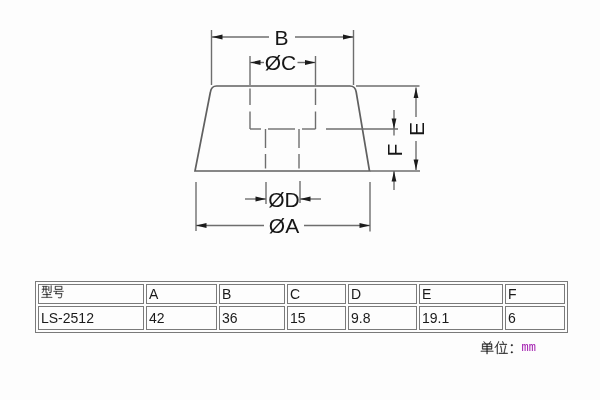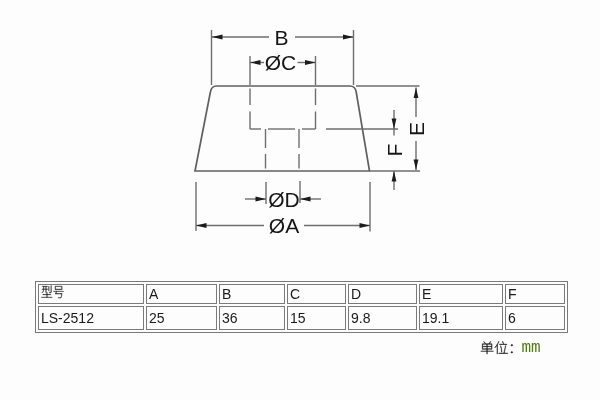--- a/index.html
+++ b/index.html
@@ -81,21 +81,21 @@
  <td style="width:106px"></td>
  <td style="width:71px">A</td>
  <td style="width:66px">B</td>
  <td style="width:59px">C</td>
  <td style="width:69px">D</td>
  <td style="width:84px">E</td>
  <td style="width:60px">F</td>
 </tr>
 <tr>
  <td>LS-2512</td>
- <td>25</td>
+ <td>42</td>
  <td>36</td>
  <td>15</td>
  <td>9.8</td>
  <td>19.1</td>
  <td>6</td>
 </tr>
 </tbody>
   </table>
 
 <svg style="position:absolute;left:41.3px;top:285.2px" width="25" height="13.5" viewBox="0 0 25 13.5">
@@ -110,12 +110,12 @@
 <g transform="translate(0,13.1) scale(0.01415,-0.01415)" fill="#141414" stroke="#141414" stroke-width="30">
 <path d="M482 643H513V-71H482ZM189 452V305H819V452ZM189 626V481H819V626ZM160 656H849V276H160ZM60 152H943V123H60ZM255 813 279 826Q311 791 343.0 748.5Q375 706 390 675L366 659Q350 690 318.5 734.0Q287 778 255 813ZM736 829 765 815Q737 769 701.5 718.0Q666 667 635 631L613 644Q633 668 656.0 701.0Q679 734 700.5 768.0Q722 802 736 829Z"></path>
       <g transform="translate(1000,0)">
         <path d="M375 635H905V606H375ZM448 510 476 516Q490 461 502.5 400.0Q515 339 525.5 279.0Q536 219 544.0 167.0Q552 115 556 76L525 67Q522 107 514.5 160.5Q507 214 496.5 274.5Q486 335 473.5 395.5Q461 456 448 510ZM791 528 823 521Q812 460 798.5 389.5Q785 319 769.5 246.5Q754 174 738.0 107.5Q722 41 707 -12L679 -3Q694 49 710.0 116.0Q726 183 741.0 256.0Q756 329 769.0 399.5Q782 470 791 528ZM326 2H953V-27H326ZM587 821 614 830Q628 792 643.0 747.5Q658 703 665 671L636 661Q629 693 615.5 738.0Q602 783 587 821ZM314 827 342 819Q309 735 265.5 655.0Q222 575 171.5 505.5Q121 436 67 381Q65 384 61.0 388.5Q57 393 53.0 398.0Q49 403 45 405Q99 457 148.5 524.5Q198 592 240.5 669.5Q283 747 314 827ZM202 588 230 616 231 615V-68H202Z"></path>
       </g>
       <g transform="translate(2000,0)">
         <path d="M250 502Q229 502 211.5 516.0Q194 530 194 558Q194 586 211.5 600.0Q229 614 250 614Q271 614 288.5 600.0Q306 586 306 558Q306 530 288.5 516.0Q271 502 250 502ZM250 0Q229 0 211.5 14.0Q194 28 194 56Q194 84 211.5 98.0Q229 112 250 112Q271 112 288.5 98.0Q306 84 306 56Q306 28 288.5 14.0Q271 0 250 0Z"></path>
       </g>
     </g>
   </svg>
-<div style="position:absolute;left:521.5px;top:342px;font-family:'Liberation Mono',monospace;font-size:16px;line-height:12px;color:#4d7c0f">mm</div>
+<div style="position:absolute;left:521.5px;top:342px;font-family:'Liberation Mono',monospace;font-size:12px;line-height:12px;color:#a21caf">mm</div>
 </body></html>

